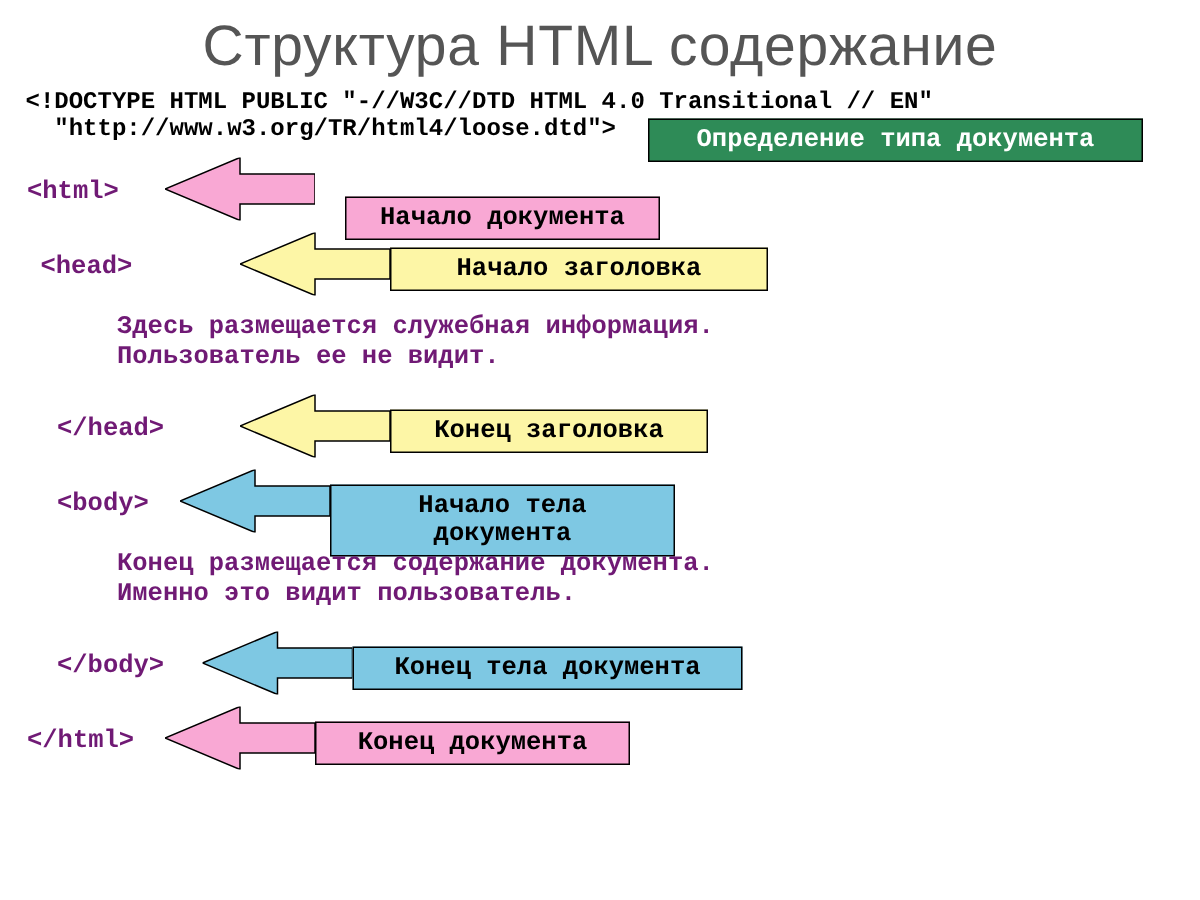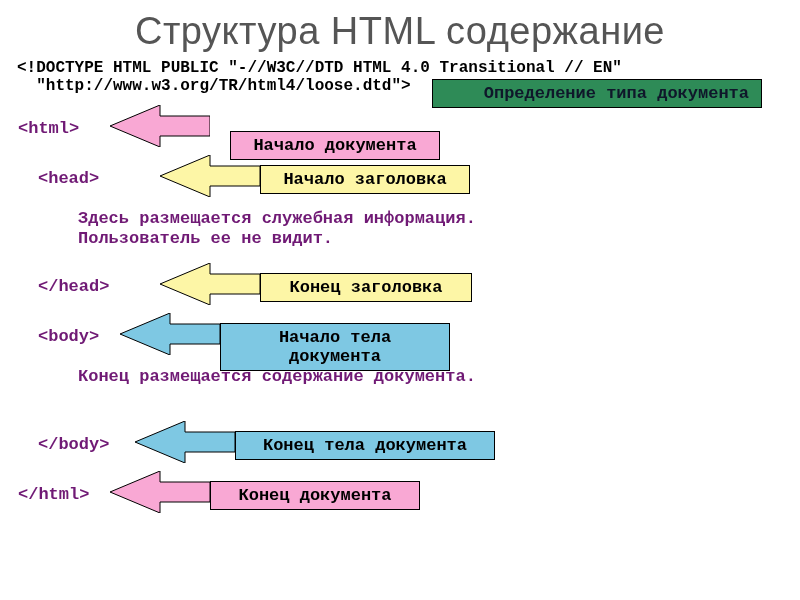--- a/index.html
+++ b/index.html
@@ -44,21 +44,21 @@
   .label {
     position: absolute;
     border: 1px solid #000;
     padding: 4px 12px;
     font-family: "Courier New", monospace;
     font-weight: bold;
     font-size: 17px;
     text-align: center;
     box-sizing: border-box;
   }
-  .green  { background: #2e8b57; color: #0f172a; text-align: right; }
+  .green  { background: #2e8b57; color: #ffffff; }
   .pink   { background: #f9a8d4; }
   .yellow { background: #fdf6a6; }
   .blue   { background: #7ec8e3; }
   
   .arrow {
     position: absolute;
   }
   .arrow svg {
     display: block;
   }
@@ -77,28 +77,28 @@
 
   <div class="code" style="left:18px; top:60px;">&lt;html&gt;</div>
 
   <div class="arrow" style="left:110px; top:46px;">
     <svg width="100" height="42" viewBox="0 0 100 42">
       <polygon points="0,21 50,0 50,11 100,11 100,31 50,31 50,42" fill="#f9a8d4" stroke="#000" stroke-width="1"></polygon>
     </svg>
   </div>
   <div class="label pink" style="left:210px; top:72px; width:210px;margin-left:20px;">Начало документа</div>
 
-  <div class="code" style="left:38px; top:110px;font-family:Liberation Mono, monospace;">&lt;head&gt;</div>
+  <div class="code" style="left:27px; top:110px;font-family:Liberation Mono, monospace;">&lt;head&gt;</div>
 
   <div class="arrow" style="left:160px; top:96px;">
     <svg width="100" height="42" viewBox="0 0 100 42">
       <polygon points="0,21 50,0 50,11 100,11 100,31 50,31 50,42" fill="#fdf6a6" stroke="#000" stroke-width="1"></polygon>
     </svg>
   </div>
-  <div class="label yellow" style="left:260px; top:106px; width:210px;">Начало заголовка</div>
+  <div class="label yellow" style="left:260px; top:106px; width:252px;">Начало заголовка</div>
 
   <div class="code" style="left:78px; top:150px;">Здесь размещается служебная информация.</div>
   <div class="code" style="left:78px; top:170px;">Пользователь ее не видит.</div>
 
   <div class="code" style="left:38px; top:218px;">&lt;/head&gt;</div>
 
   <div class="arrow" style="left:160px; top:204px;">
     <svg width="100" height="42" viewBox="0 0 100 42">
       <polygon points="0,21 50,0 50,11 100,11 100,31 50,31 50,42" fill="#fdf6a6" stroke="#000" stroke-width="1"></polygon>
     </svg>
@@ -108,20 +108,21 @@
   <div class="code" style="left:38px; top:268px;">&lt;body&gt;</div>
 
   <div class="arrow" style="left:120px; top:254px;">
     <svg width="100" height="42" viewBox="0 0 100 42">
       <polygon points="0,21 50,0 50,11 100,11 100,31 50,31 50,42" fill="#7ec8e3" stroke="#000" stroke-width="1"></polygon>
     </svg>
   </div>
   <div class="label blue" style="left:220px; top:264px; width:230px;">Начало тела документа</div>
 
   <div class="code" style="left:78px; top:308px;">Конец размещается содержание документа.</div>
+  <div class="code" style="left:78px; top:328px;">Именно это видит пользователь.</div>
 
   <div class="code" style="left:38px; top:376px;">&lt;/body&gt;</div>
 
   <div class="arrow" style="left:135px; top:362px;">
     <svg width="100" height="42" viewBox="0 0 100 42">
       <polygon points="0,21 50,0 50,11 100,11 100,31 50,31 50,42" fill="#7ec8e3" stroke="#000" stroke-width="1"></polygon>
     </svg>
   </div>
   <div class="label blue" style="left:235px; top:372px; width:260px;">Конец тела документа</div>
 

